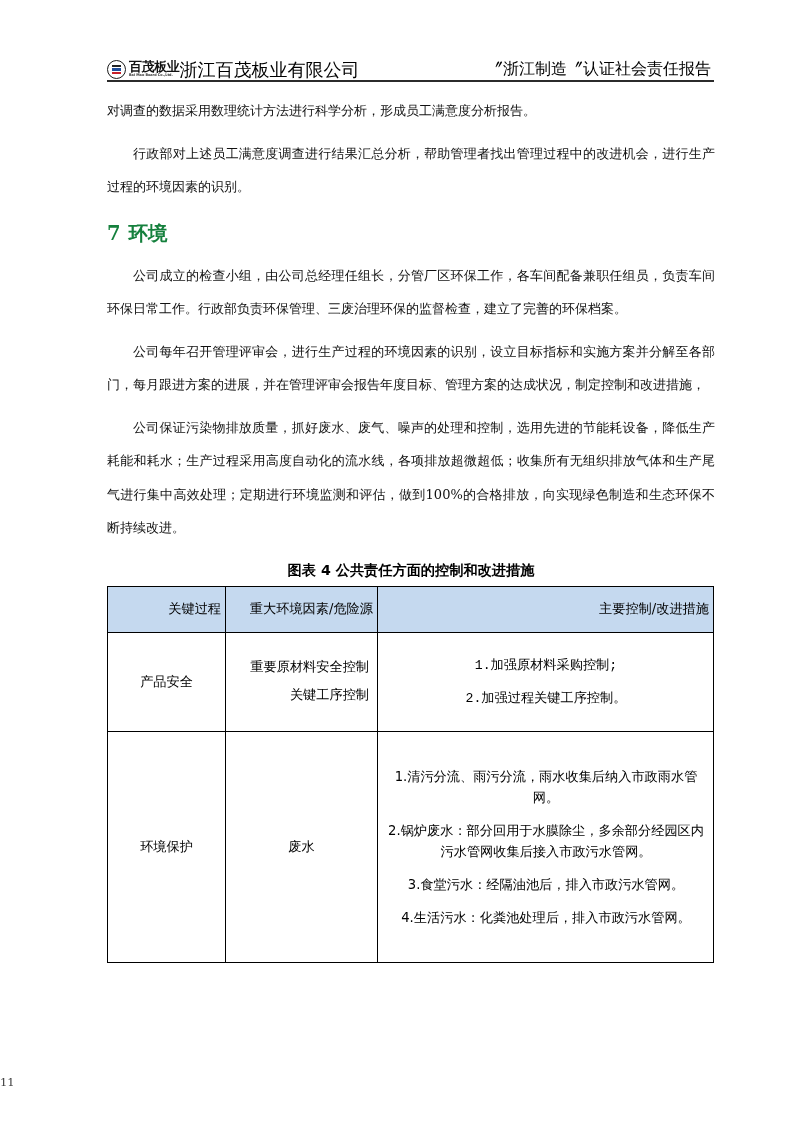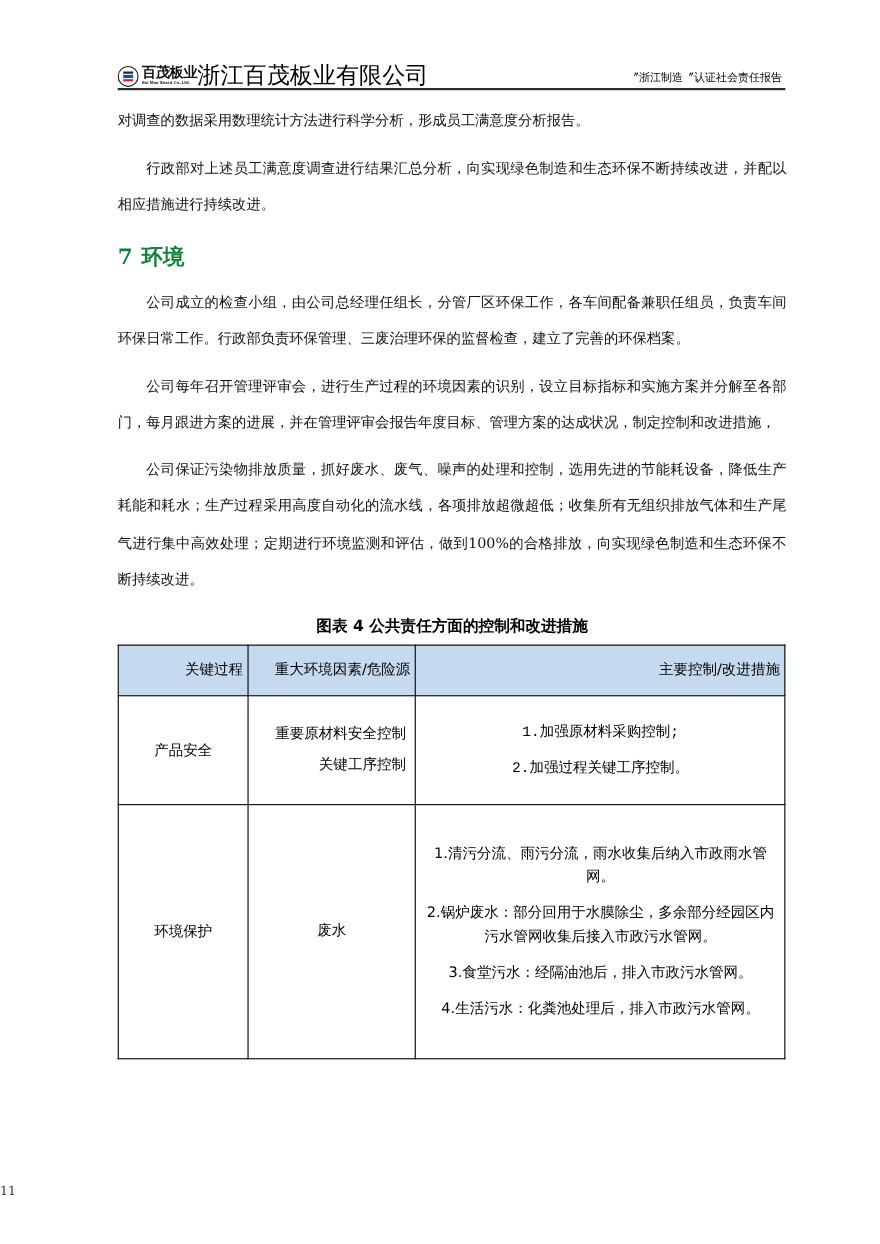--- a/index.html
+++ b/index.html
@@ -95,31 +95,31 @@
     letter-spacing: 0px;
     color: #333;
     line-height: 1.1;
     margin-top: 0.5px;
     transform: scaleY(1.1);
     transform-origin: left top;
   }
 
   .header-company {
     font-family: "DejaVu Sans", "Liberation Sans", sans-serif;
-    font-size: 21px;
+    font-size: 18px;
     letter-spacing: 0px;
     color: #000;
     line-height: 1;
     margin-left: 0px;
     margin-bottom: 1px;
   }
 
   .header-right {
     font-family: Liberation Serif, serif;
-    font-size: 10px;
+    font-size: 16px;
     color: #000;
     line-height: 1;
     margin-bottom: 3px;
     margin-right: 2px;
   }
 
   .header-rule {
     position: absolute;
     left: 107px;
     top: 80px;
@@ -260,21 +260,21 @@
       <div class="header-company">浙江百茂板业有限公司</div>
     </div>
     <div class="header-right">〞浙江制造〞认证社会责任报告</div>
   </div>
   <div class="header-rule"></div>
 
   <div class="content">
 
     <p class="para">对调查的数据采用数理统计方法进行科学分析，形成员工满意度分析报告。</p>
     <div class="gap-1"></div>
-    <p class="para indent">行政部对上述员工满意度调查进行结果汇总分析，向实现绿色制造和生态环保不断持续改进，并配以相应措施进行持续改进。</p>
+    <p class="para indent">行政部对上述员工满意度调查进行结果汇总分析，帮助管理者找出管理过程中的改进机会，进行生产过程的环境因素的识别。</p>
 
     <div class="gap-2"></div>
 
     <h2 class="section-heading">
       <span class="sec-num">7</span><span>环境</span>
     </h2>
 
     <div class="gap-1"></div>
     <p class="para indent">公司成立的检查小组，由公司总经理任组长，分管厂区环保工作，各车间配备兼职任组员，负责车间环保日常工作。行政部负责环保管理、三废治理环保的监督检查，建立了完善的环保档案。</p>
     <div class="gap-1"></div>

